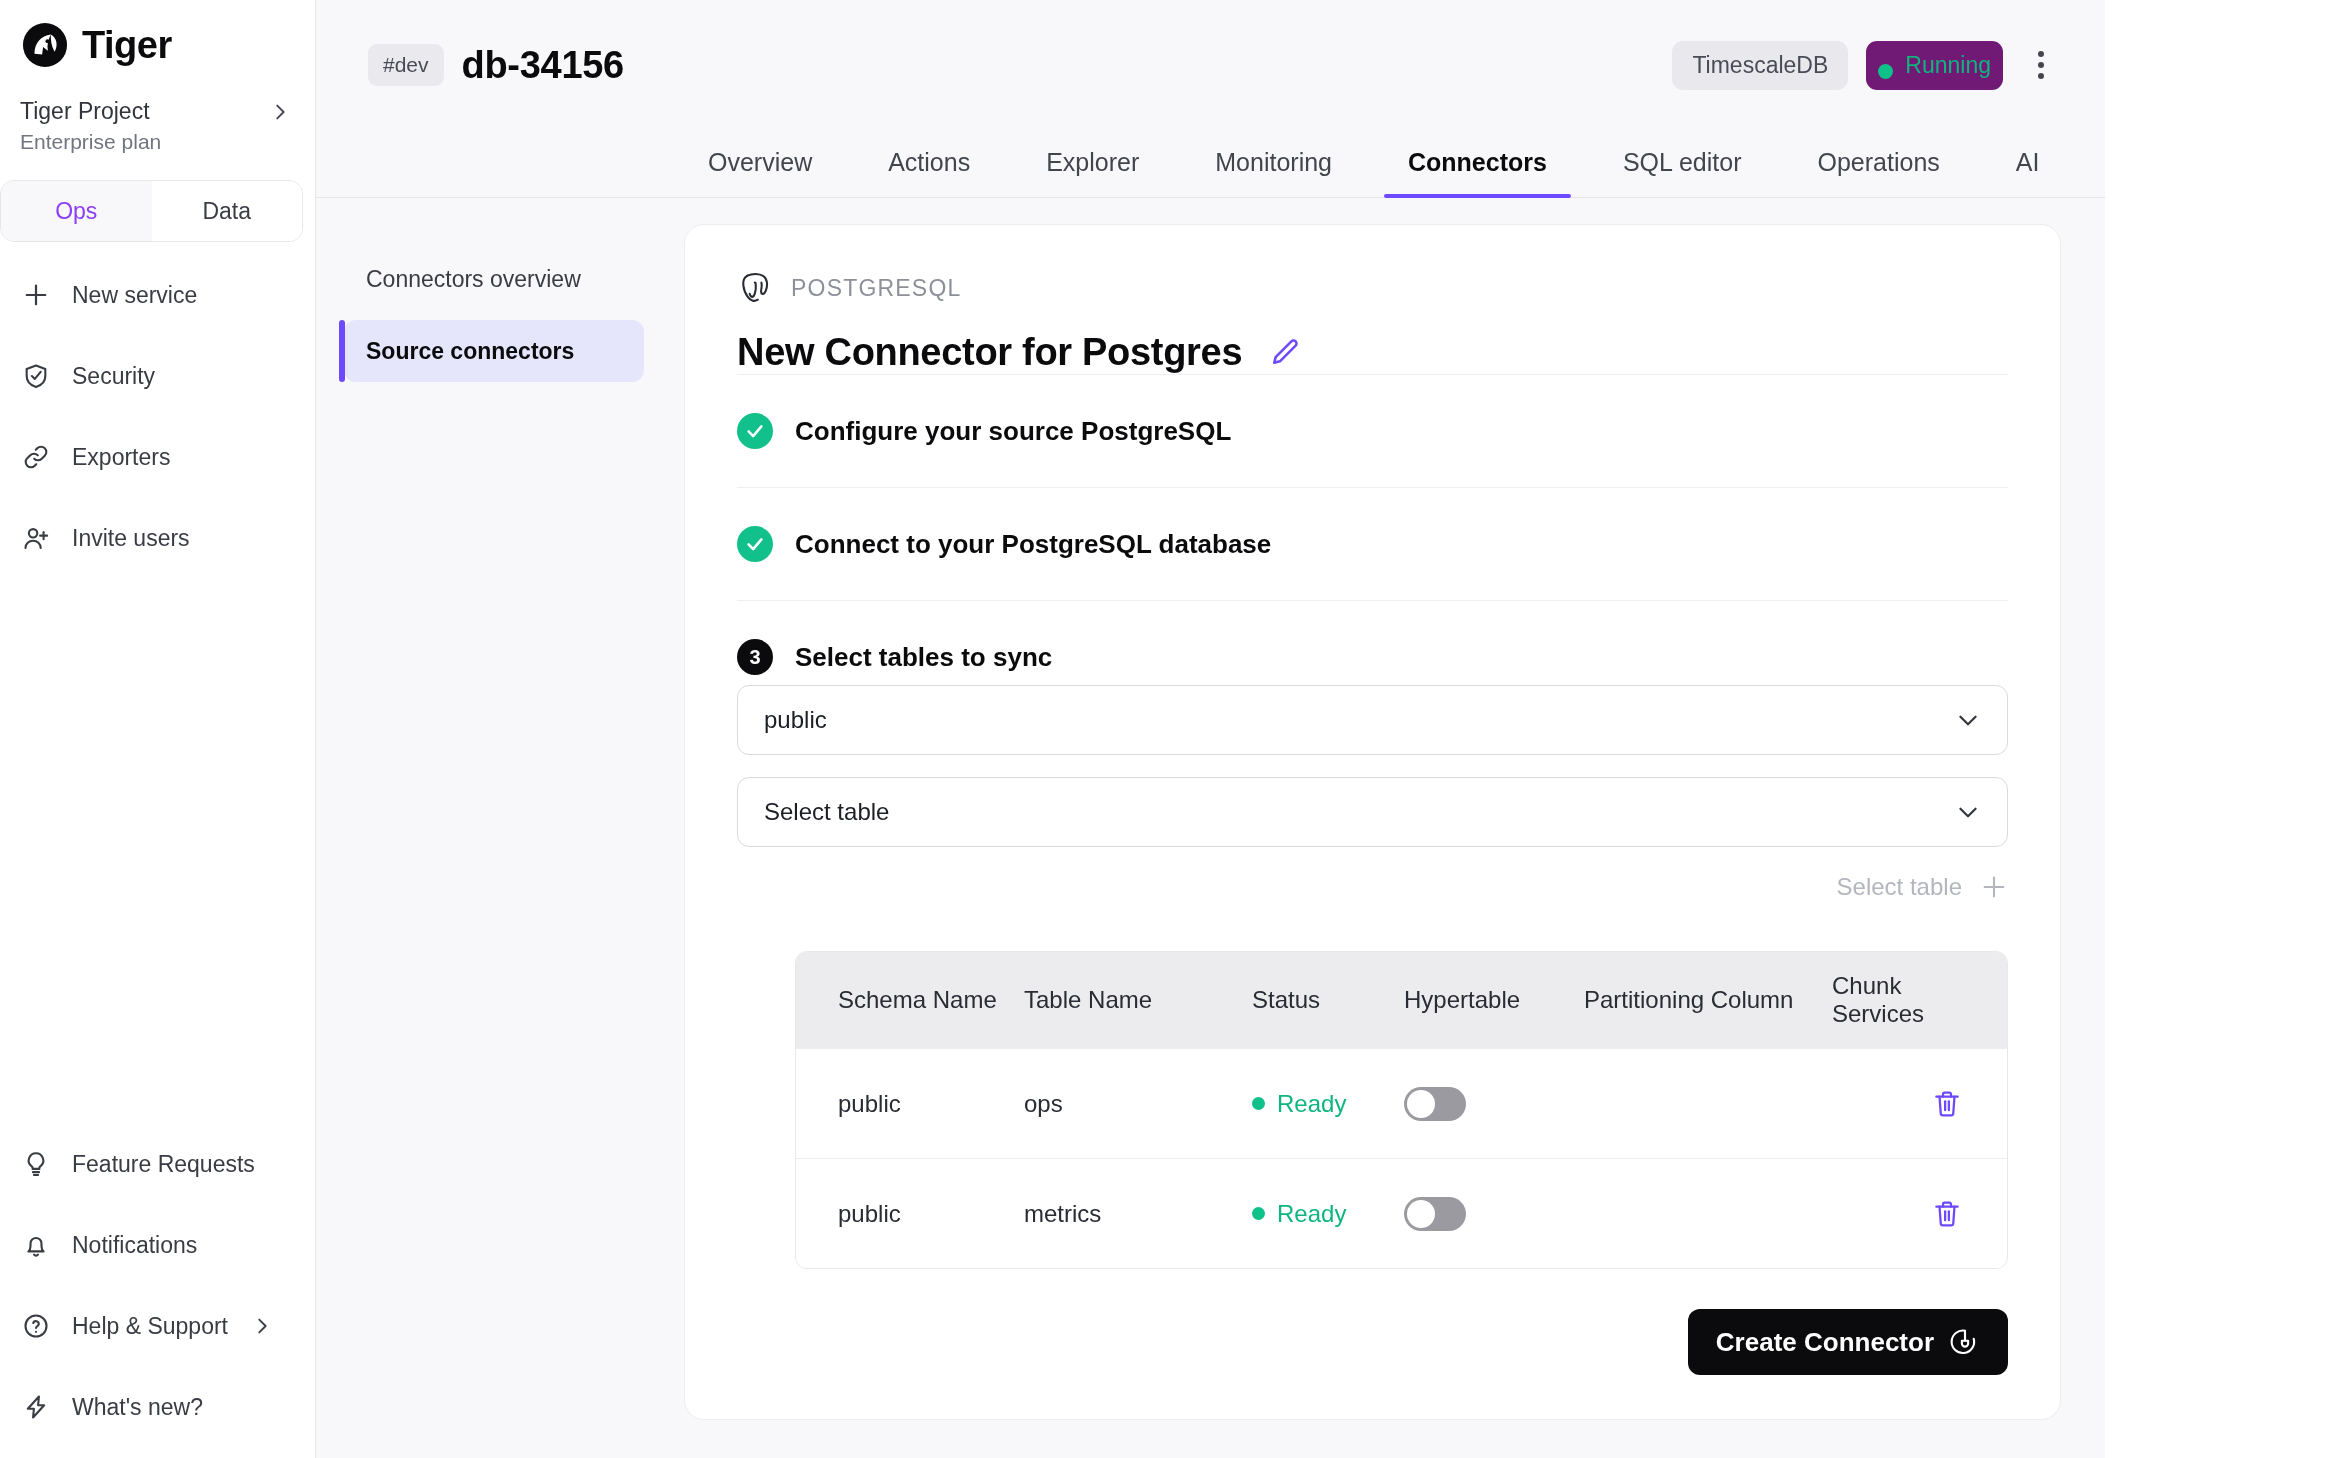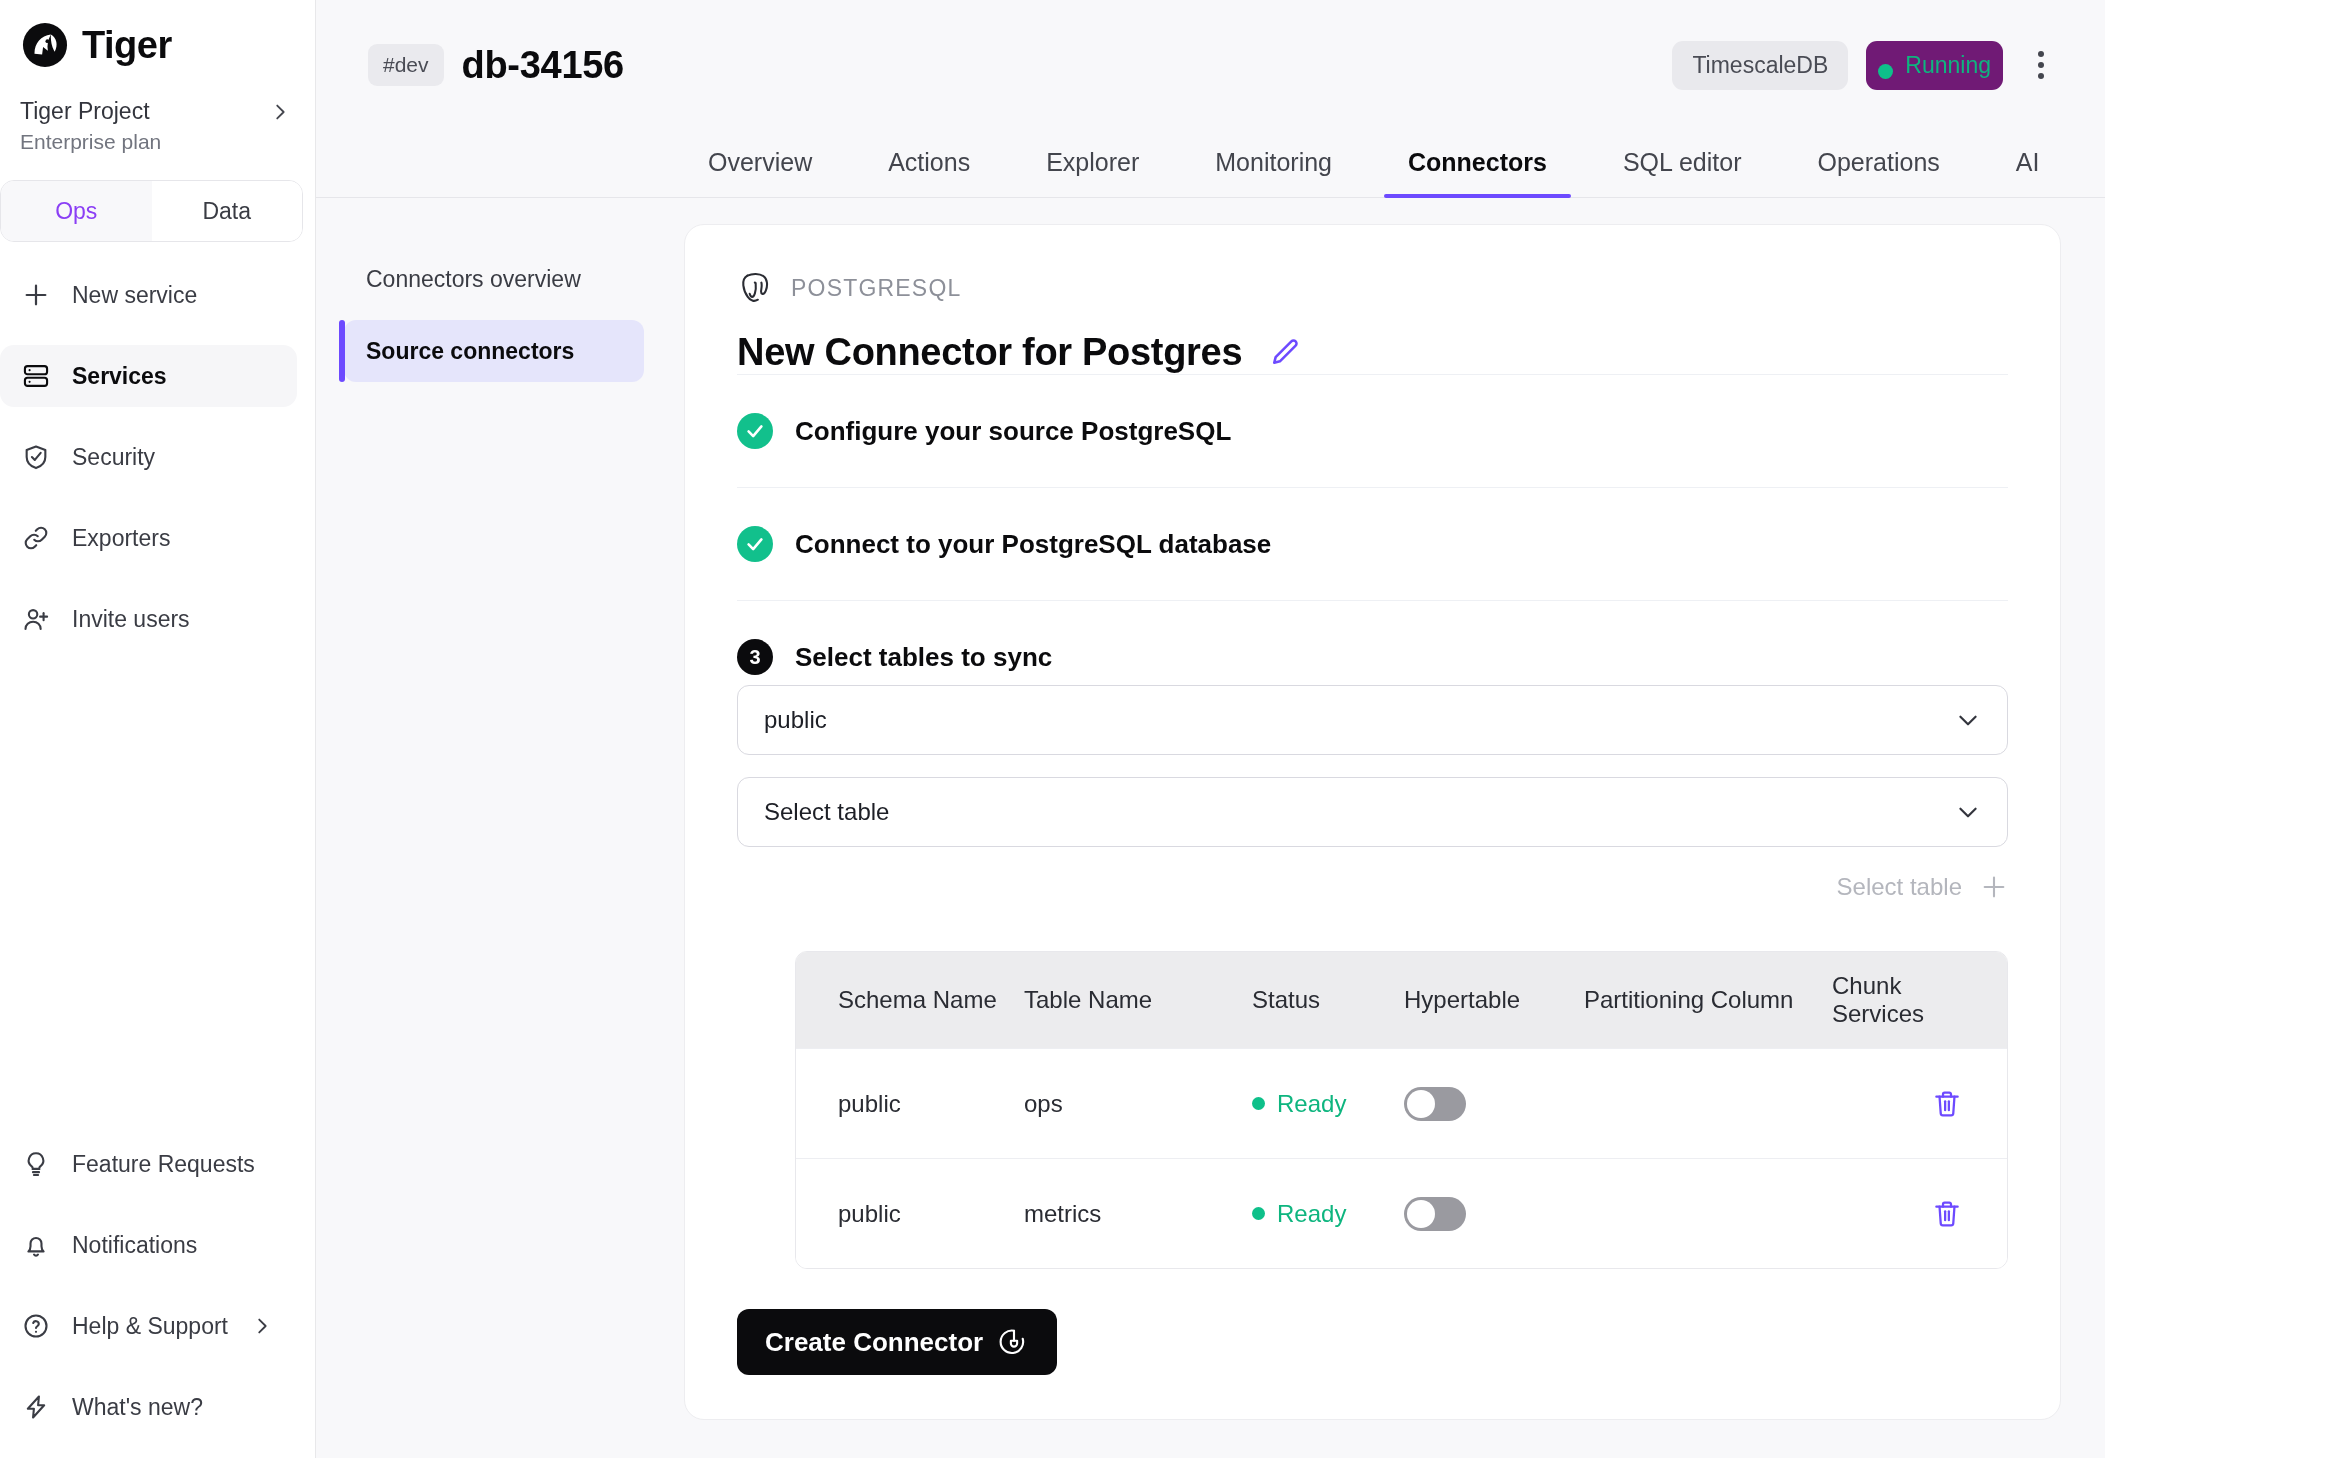--- a/index.html
+++ b/index.html
@@ -192,21 +192,21 @@
 
   .status-ready { display: flex; align-items: center; gap: 12px; color: #0eb57f; font-size: 24px; }
   .dot-sm { width: 13px; height: 13px; border-radius: 50%; background: #0ec08a; flex: 0 0 13px; }
   .toggle {
     width: 62px; height: 34px; border-radius: 17px; background: #9a9aa0;
     display: flex; align-items: center; padding: 3px; cursor: pointer;
   }
   .toggle i { width: 28px; height: 28px; border-radius: 50%; background: #fff; display: block; }
   .trash { width: 32px; height: 32px; color: #6d4aff; cursor: pointer; }
 
-  .card-footer { margin-top: auto; display: flex; justify-content: flex-start; padding: 32px 0 44px 0; }
+  .card-footer { margin-top: auto; display: flex; justify-content: flex-end; padding: 32px 0 44px 0; }
   .btn-create {
     background: #0b0b0d; color: #fff; border: none; cursor: pointer;
     font-family: inherit; font-size: 26px; font-weight: 700;
     padding: 0 28px; height: 66px; border-radius: 12px;
     display: flex; align-items: center; gap: 16px;
   }
   .plug-ico { width: 30px; height: 30px; }
 </style>
 </head>
 <body>
@@ -249,31 +249,20 @@
       <div class="nav-item">
         <span class="nav-ico">
           <svg viewBox="0 0 24 24" width="28" height="28" fill="none" stroke="currentColor" stroke-width="1.9" stroke-linecap="round">
               <line x1="12" y1="4" x2="12" y2="20"></line>
               <line x1="4" y1="12" x2="20" y2="12"></line>
             </svg>
         </span>
         <span class="nav-label">New service</span>
       </div>
 
-      <div class="nav-item active">
-        <span class="nav-ico">
-          <svg viewBox="0 0 24 24" width="28" height="28" fill="none" stroke="currentColor" stroke-width="1.8">
-            <rect x="2.5" y="3.5" width="19" height="7" rx="2.2"></rect>
-              <rect x="2.5" y="13.5" width="19" height="7" rx="2.2"></rect>
-            <circle cx="6.5" cy="7" r="0.9" fill="currentColor" stroke="none"></circle>
-              <circle cx="6.5" cy="17" r="0.9" fill="currentColor" stroke="none"></circle>
-          </svg>
-        </span>
-        <span class="nav-label">Services</span>
-      </div>
 
       <div class="nav-item">
         <span class="nav-ico">
           <svg viewBox="0 0 24 24" width="28" height="28" fill="none" stroke="currentColor" stroke-width="1.8" stroke-linecap="round" stroke-linejoin="round">
               <path d="M12 3 L20 6 V12 C20 16.5 16.6 20 12 21.5 C7.4 20 4 16.5 4 12 V6 Z"></path>
               <polyline points="8.5 12 11 14.5 16 8.5"></polyline>
             </svg>
         </span>
         <span class="nav-label">Security</span>
       </div>

